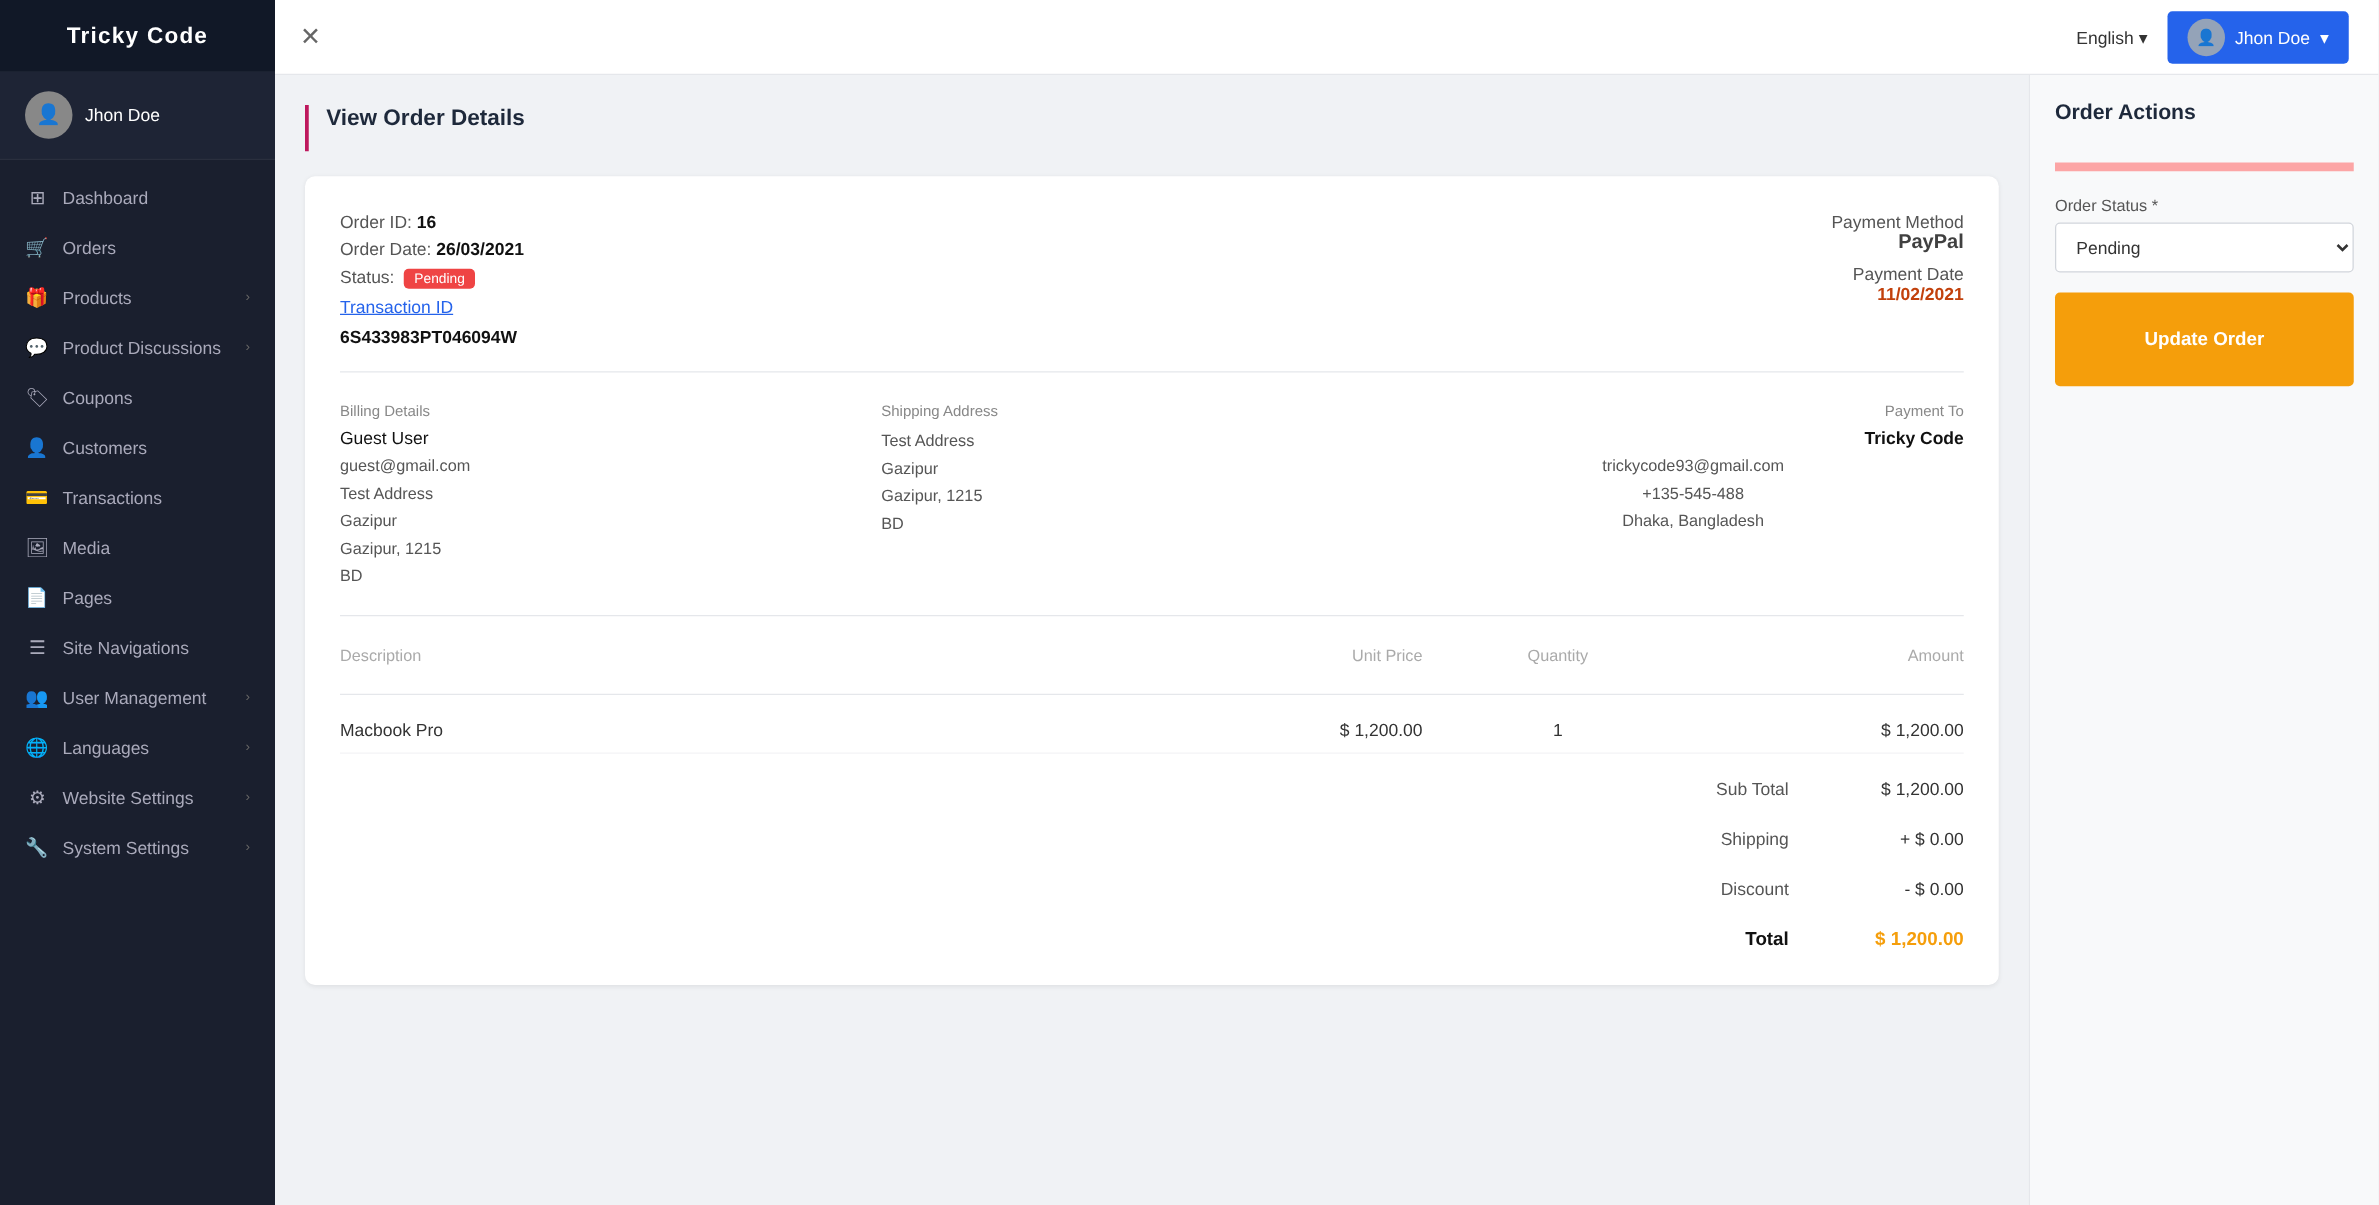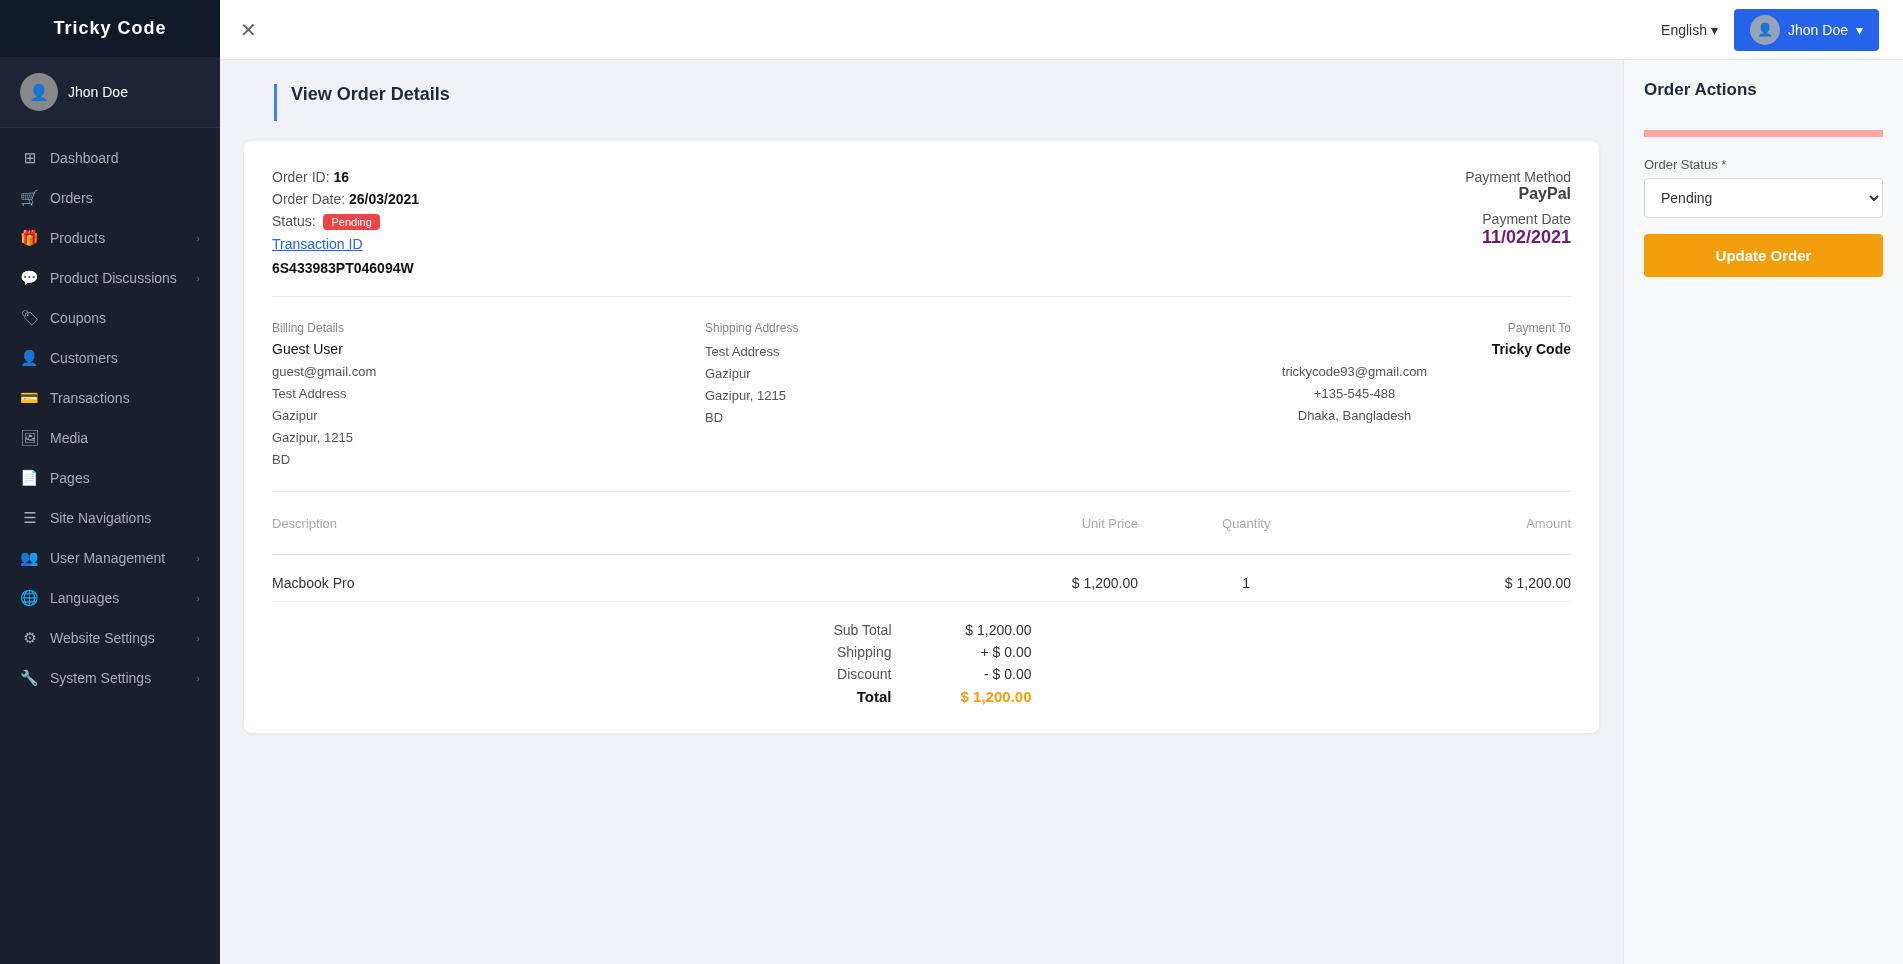--- a/index.html
+++ b/index.html
@@ -112,24 +112,23 @@
     .order-panel {
       flex: 1;
       overflow-y: auto;
       padding: 24px;
     }
     .order-panel-header {
       font-size: 18px;
       font-weight: 600;
       color: #1e293b;
       padding-bottom: 16px;
-      border-left: 3px solid #3b82f6;
+      border-left: 3px solid #be185d;
       padding-left: 14px;
       margin-bottom: 20px;
-      margin-left: 30px;
     }
     .order-card {
       background: #fff;
       border-radius: 8px;
       padding: 28px;
       box-shadow: 0 1px 4px rgba(0,0,0,0.07);
     }
     .order-info-top {
       display: flex;
       justify-content: space-between;
@@ -145,21 +144,21 @@
       color: #fff;
       font-size: 11px;
       padding: 2px 8px;
       border-radius: 4px;
       margin-left: 4px;
     }
     .transaction-id { color: #2563eb; text-decoration: underline; cursor: pointer; font-size: 14px; }
     .transaction-code { font-weight: bold; font-size: 14px; color: #111; margin-top: 2px; }
     .order-info-right { text-align: right; font-size: 14px; color: #555; }
     .order-info-right .payment-method-name { font-weight: bold; font-size: 16px; color: #404040; }
-    .order-info-right .payment-date-val { font-weight: bold; font-size: 18px; color: #701a75; }
+    .order-info-right .payment-date-val { font-weight: bold; font-size: 14px; color: #c2410c; }
 
     
     .addresses-section {
       display: flex;
       gap: 0;
       margin-bottom: 24px;
       padding-bottom: 20px;
       border-bottom: 1px solid #e5e7eb;
     }
     .address-col { flex: 1; font-size: 13px; color: #555; }
@@ -194,22 +193,22 @@
     .items-row .col-desc { flex: 3; color: #333; }
     .items-row .col-price { flex: 1; text-align: right; color: #333; }
     .items-row .col-qty { flex: 1; text-align: center; color: #333; }
     .items-row .col-amount { flex: 1; text-align: right; color: #333; }
 
     
     .totals-section {
       margin-top: 20px;
       display: flex;
       flex-direction: column;
-      align-items: center;
-      gap: 6px;
+      align-items: flex-end;
+      gap: 24px;
     }
     .totals-row {
       display: flex;
       gap: 40px;
       font-size: 14px;
       color: #555;
     }
     .totals-row .label { min-width: 80px; text-align: right; }
     .totals-row .value { min-width: 100px; text-align: right; color: #333; }
     .totals-row.total { font-weight: bold; font-size: 15px; }
@@ -243,21 +242,21 @@
       border: 1px solid #d1d5db;
       border-radius: 4px;
       font-size: 14px;
       color: #333;
       background: #fff;
       margin-bottom: 16px;
       appearance: auto;
     }
     .update-order-btn {
       width: 100%;
-      padding: 13px;
+      padding: 29px;
       background: #f59e0b;
       color: #fff;
       font-size: 15px;
       font-weight: 600;
       border: none;
       border-radius: 4px;
       cursor: pointer;
       transition: background 0.15s;
     }
   </style>

